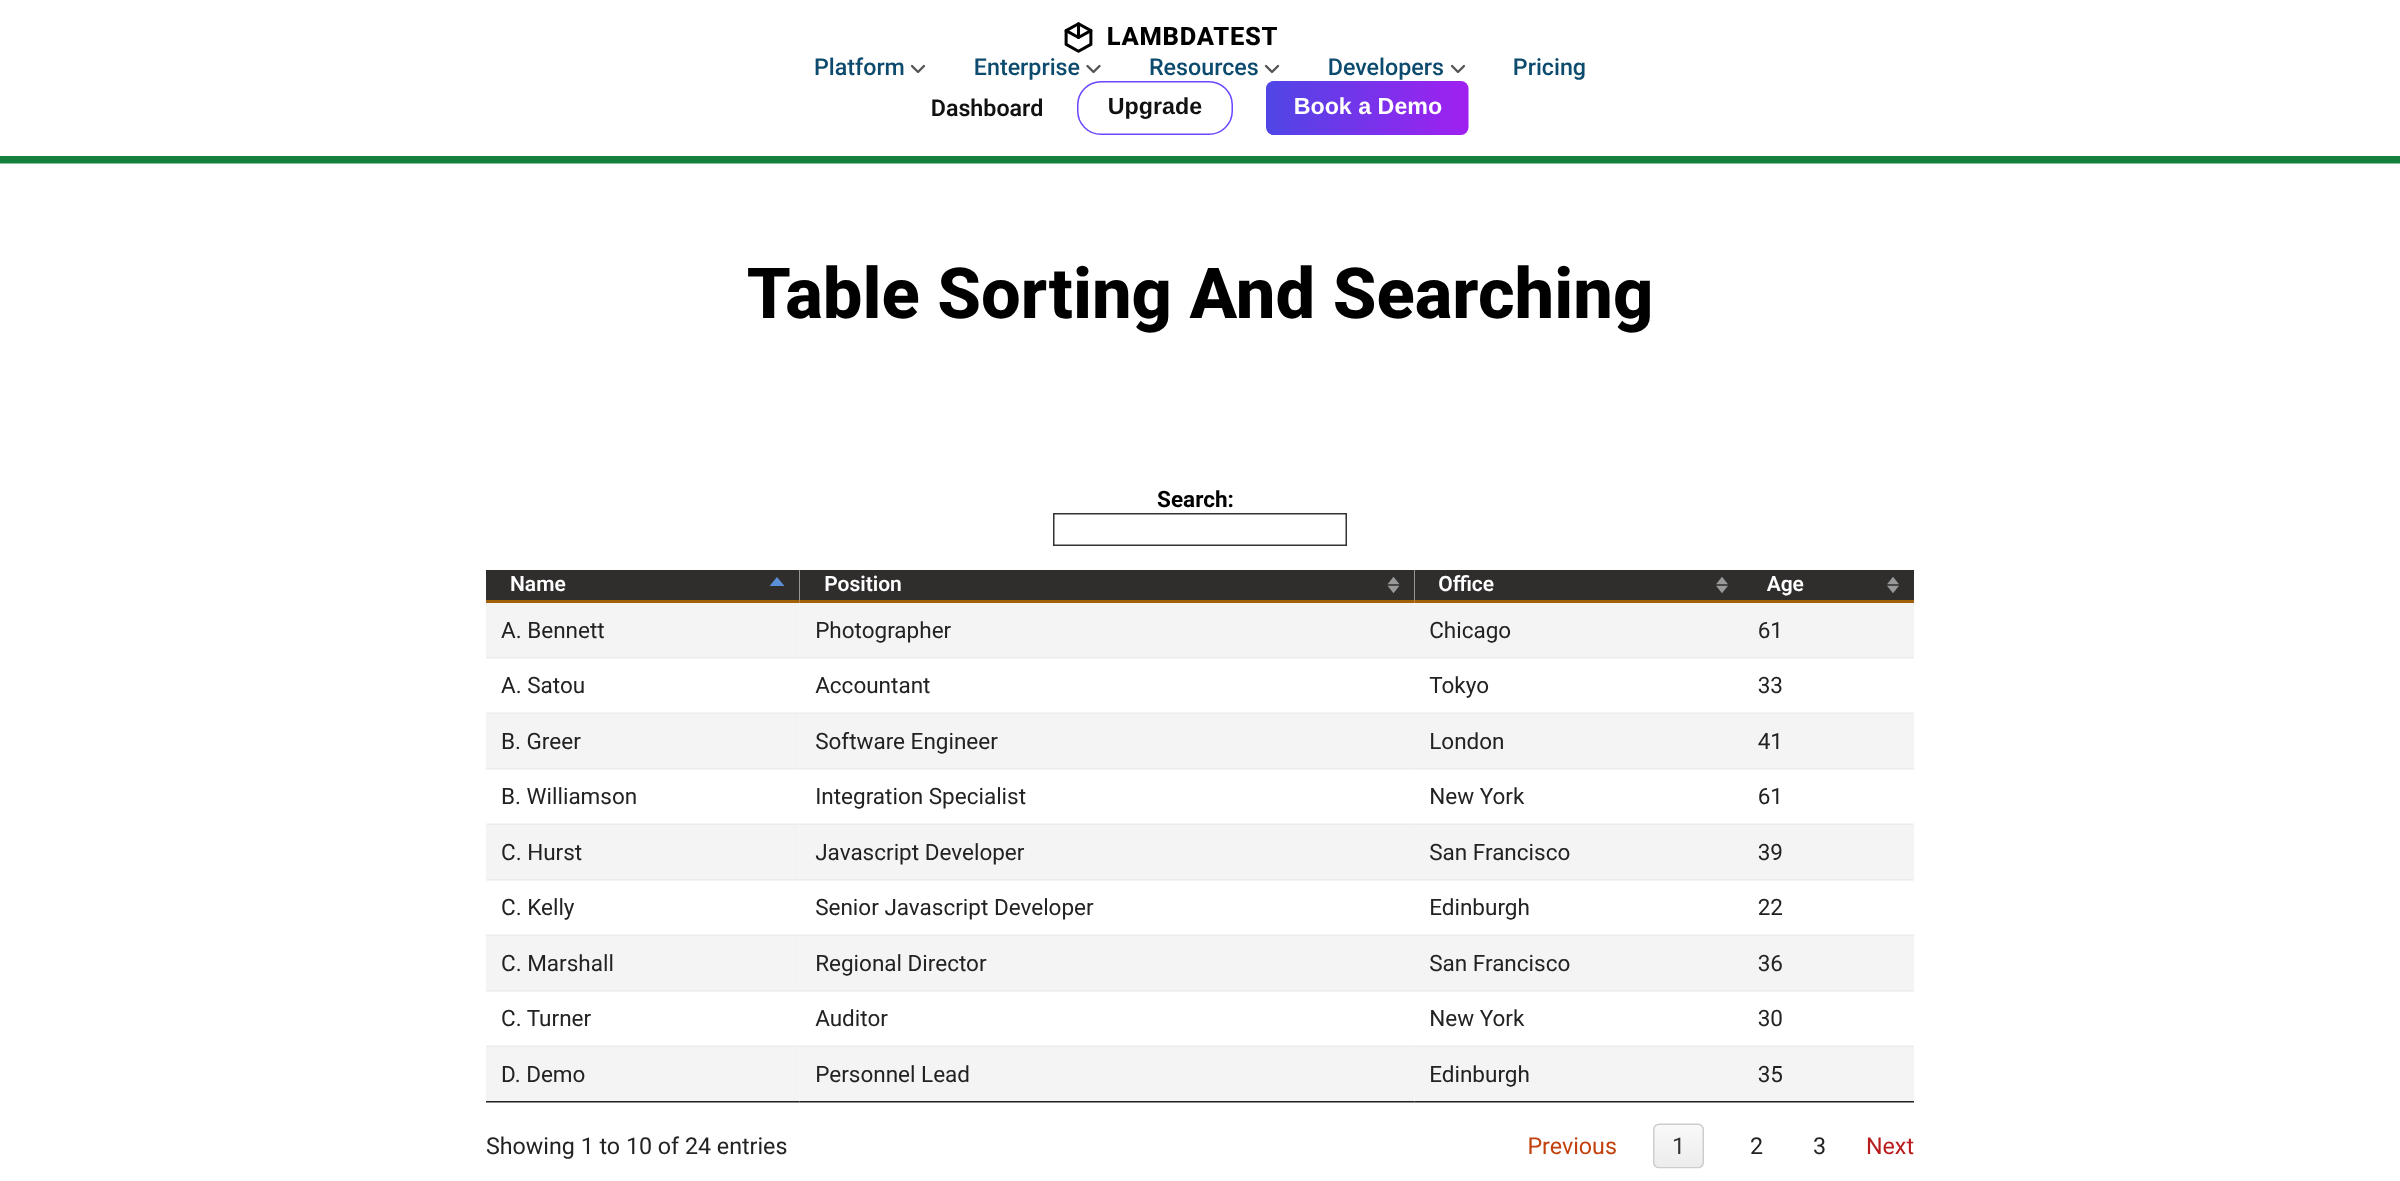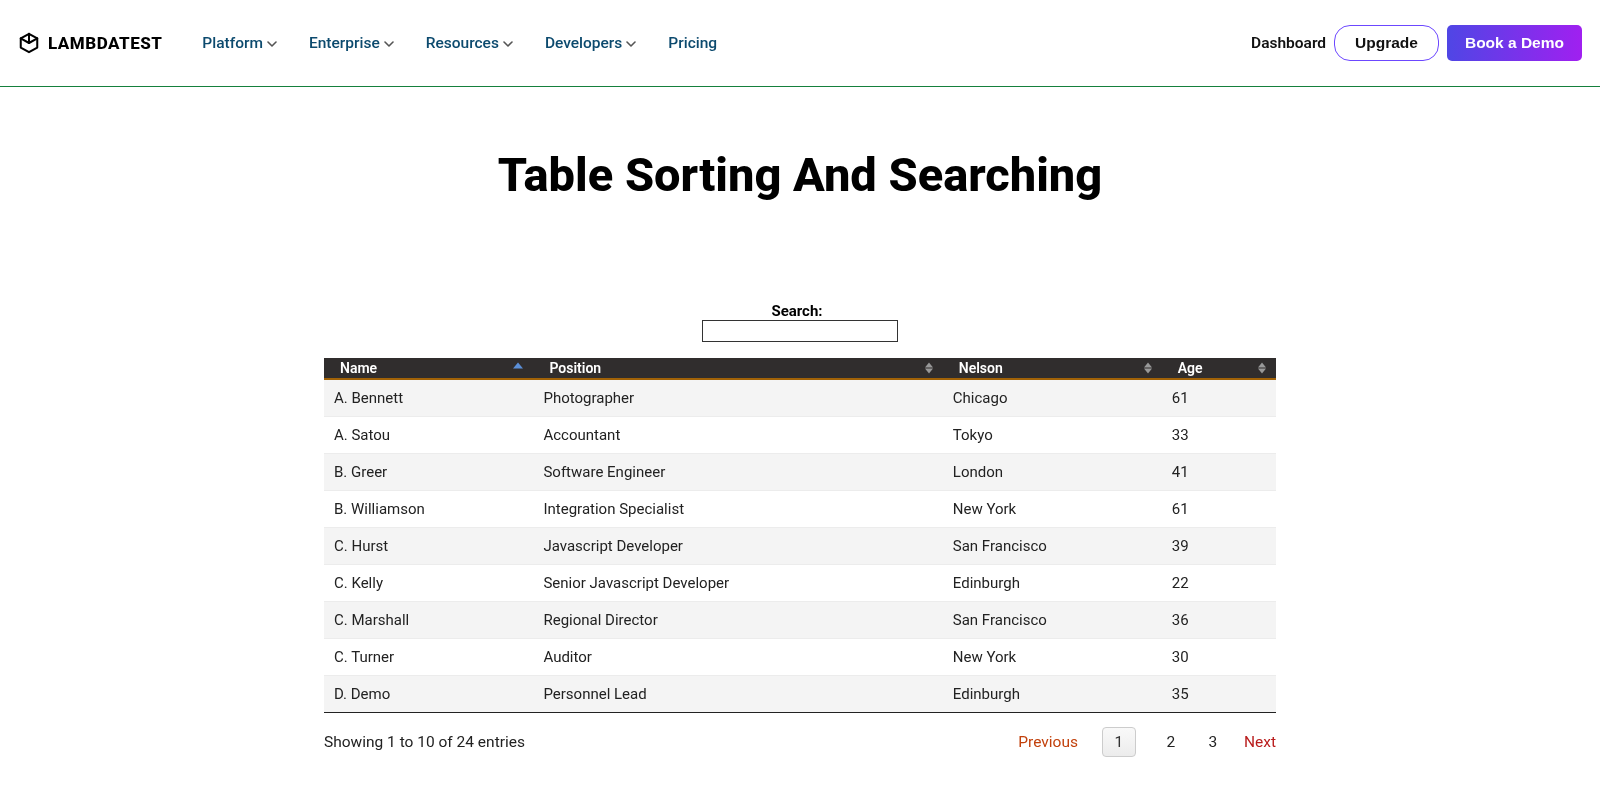--- a/index.html
+++ b/index.html
@@ -7,22 +7,23 @@
     font-family: -apple-system, BlinkMacSystemFont, "Segoe UI", Roboto, Helvetica, Arial, sans-serif;
     background: #fff;
     color: #000;
     width: 1600px;
   }
 
   
   .header {
     display: flex;
     align-items: center;
-    padding: 25px 18px;
-    border-bottom: 1px solid #15803d;
+    padding: 14px 18px;
+    border-bottom: 5px solid #15803d;
+    flex-direction: column;
   }
   .logo {
     display: flex;
     align-items: center;
     font-weight: 800;
     font-size: 17px;
     letter-spacing: 0.5px;
     color: #000;
     margin-right: 40px;
   }
@@ -43,21 +44,21 @@
     cursor: pointer;
   }
   .chevron-down {
     width: 10px;
     height: 6px;
     margin-top: 2px;
   }
   .header-right {
     display: flex;
     align-items: center;
-    gap: 8px;
+    gap: 22px;
   }
   .link-plain {
     font-size: 15.5px;
     font-weight: 600;
     color: #111;
     cursor: pointer;
   }
   .btn-outline {
     border: 1px solid #6C47FF;
     background: #fff;
@@ -257,21 +258,21 @@
   <table>
     <thead>
       <tr id="header-row">
           <th style="width: 22%;"><span>Name</span><span class="sort-up-active">
               <div class="tri active-up"></div>
             </span></th>
           <th style="width: 43%;"><span>Position</span><span class="sort-icons">
               <div class="tri up"></div>
               <div class="tri down"></div>
             </span></th>
-          <th style="width: 23%;"><span>Nelson</span><span class="sort-icons">
+          <th style="width: 23%;"><span>Office</span><span class="sort-icons">
               <div class="tri up"></div>
               <div class="tri down"></div>
             </span></th>
           <th style="width: 12%;"><span>Age</span><span class="sort-icons">
               <div class="tri up"></div>
               <div class="tri down"></div>
             </span></th>
         </tr>
     </thead>
     <tbody id="table-body">

